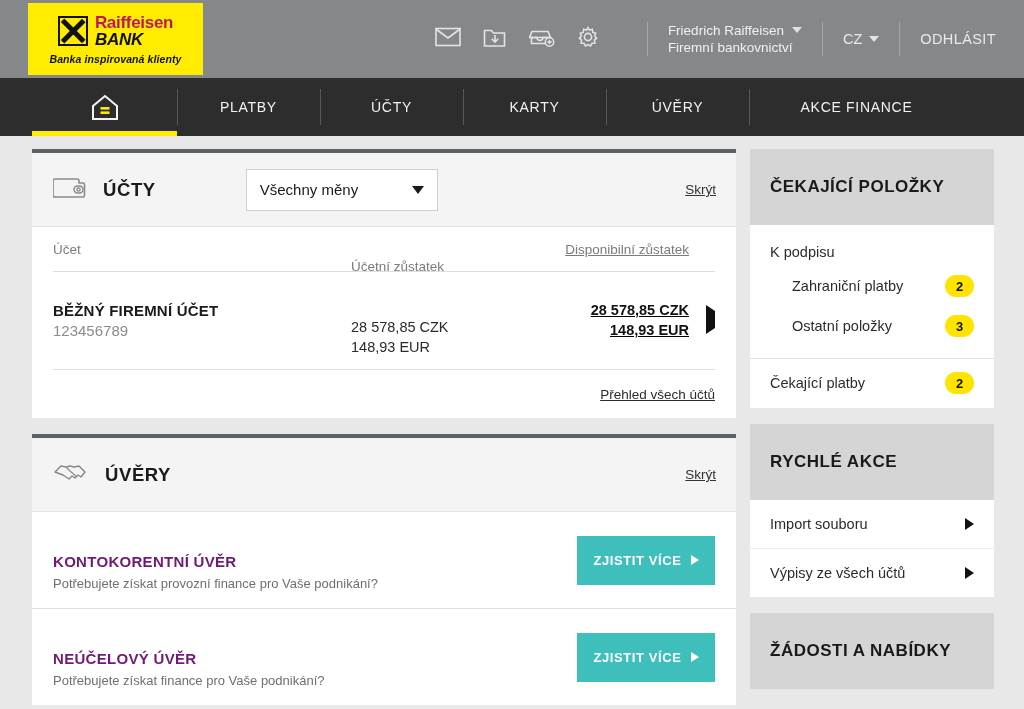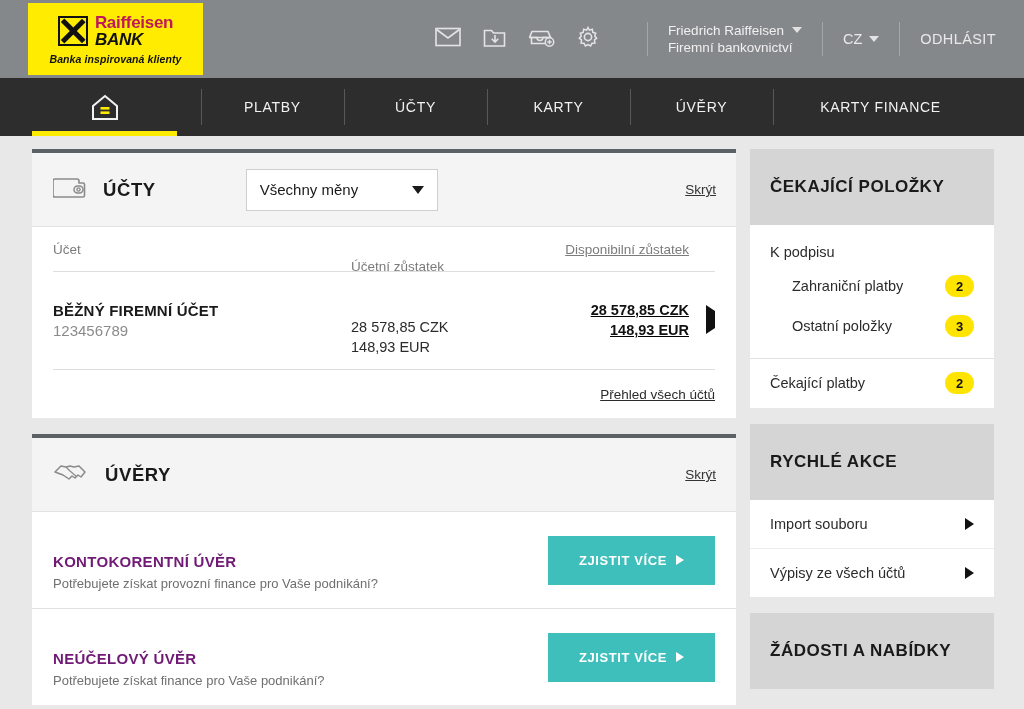--- a/index.html
+++ b/index.html
@@ -86,21 +86,21 @@
     letter-spacing: .7px;
     cursor: pointer;
     padding: 0 10px;
   }
   .nav-item + .nav-item::before {
     content: "";
     position: absolute; left: 0; top: 11px; bottom: 11px;
     width: 1px; background: #585858;
   }
   .nav-home { width: 145px; }
-  .nav-item.w1 { width: 143px; margin-left: 24px; }
+  .nav-item.w1 { width: 143px; }
   .nav-item.w2 { width: 143px; }
   .nav-item.w3 { width: 143px; }
   .nav-item.w4 { width: 143px; }
   .nav-item.w5 { width: 215px; }
   .nav-item.active::after {
     content: "";
     position: absolute; left: 0; right: 0; bottom: 0;
     height: 5px; background: #ffec00;
   }
 
@@ -198,21 +198,21 @@
     padding: 17px 21px 17px 21px;
   }
   .loan-row + .loan-row { border-top: 1px solid #e0e0e0; }
   .loan-title { font-size: 15px; font-weight: bold; color: #701a75; letter-spacing: .3px; margin-top: 24px; }
   .loan-sub { font-size: 13px; color: #6f6f6f; margin-top: 6px; }
   .btn-teal {
     margin-left: auto;
     background: #3fbfbb;
     color: #fff;
     border: none;
-    width: 167px; height: 49px;
+    width: 138px; height: 49px;
     font-size: 13px; font-weight: bold; letter-spacing: .6px;
     display: flex; align-items: center; justify-content: center; gap: 9px;
     cursor: pointer;
     font-family: "Liberation Sans", sans-serif;
   }
   .btn-teal .tri {
     width: 0; height: 0;
     border-top: 5px solid transparent;
     border-bottom: 5px solid transparent;
     border-left: 8px solid #fff;
@@ -344,21 +344,21 @@
     <svg width="30" height="28" viewBox="0 0 30 28">
       <path d="M15 3 L27 13 v13 h-24 v-13 z" fill="none" stroke="#f2f2f2" stroke-width="2"></path>
       <rect x="10.5" y="14" width="9" height="2.6" fill="#ffec00"></rect>
       <rect x="10.5" y="18.4" width="9" height="2.6" fill="#ffec00"></rect>
     </svg>
   </div>
   <div class="nav-item w1">PLATBY</div>
   <div class="nav-item w2">ÚČTY</div>
   <div class="nav-item w3">KARTY</div>
   <div class="nav-item w4">ÚVĚRY</div>
-  <div class="nav-item w5">KARTY FINANCE</div>
+  <div class="nav-item w5">AKCE FINANCE</div>
 </div>
 
 <div class="page">
 
   <div class="col-main">
 
     <div class="card">
       <div class="card-head">
         <span>
           <svg width="34" height="28" viewBox="0 0 34 28">

